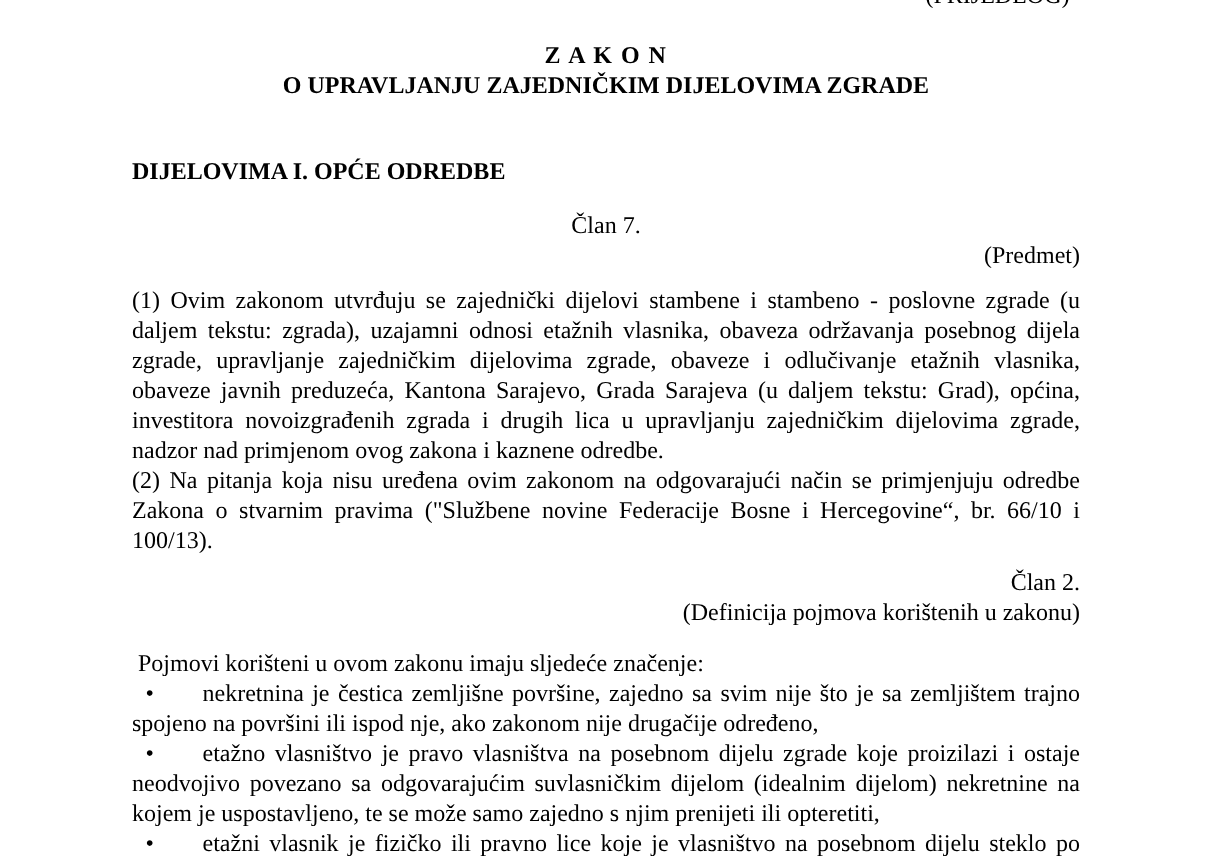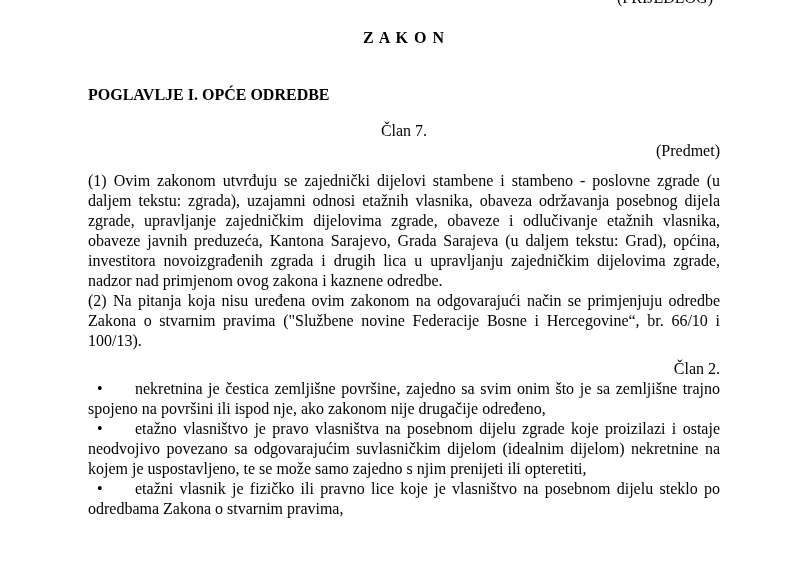--- a/index.html
+++ b/index.html
@@ -85,31 +85,34 @@
 </head>
 <body>
 
 <div class="corner-note">
   <span class="inner">(PRIJEDLOG)</span>
 </div>
 
 <div class="doc">
 
   <div class="title-line1">Z A K O N</div>
+  <div class="title-line2">O UPRAVLJANJU ZAJEDNIČKIM DIJELOVIMA ZGRADE</div>
 
-  <div class="chapter-heading">POGLAVLJE I. OPĆE ODREDBE</div>
+  <div class="chapter-heading">DIJELOVIMA I. OPĆE ODREDBE</div>
 
   <div class="article-heading">Član 7.</div>
   <div class="article-subheading">(Predmet)</div>
 
   <p class="para first">(1) Ovim zakonom utvrđuju se zajednički dijelovi stambene i stambeno - poslovne zgrade (u daljem tekstu: zgrada), uzajamni odnosi etažnih vlasnika, obaveza održavanja posebnog dijela zgrade, upravljanje zajedničkim dijelovima zgrade, obaveze i odlučivanje etažnih vlasnika, obaveze javnih preduzeća, Kantona Sarajevo, Grada Sarajeva (u daljem tekstu: Grad), općina, investitora novoizgrađenih zgrada i drugih lica u upravljanju zajedničkim dijelovima zgrade, nadzor nad primjenom ovog zakona i kaznene odredbe.</p>
   <p class="para">(2) Na pitanja koja nisu uređena ovim zakonom na odgovarajući način se primjenjuju odredbe Zakona o stvarnim pravima ("Službene novine Federacije Bosne i Hercegovine“, br. 66/10 i 100/13).</p>
 
   <div class="article-heading article2-heading">Član 2.</div>
+  <div class="article-subheading">(Definicija pojmova korištenih u zakonu)</div>
 
+  <div class="intro-line">Pojmovi korišteni u ovom zakonu imaju sljedeće značenje:</div>
 
-  <p class="bullet-para"><span class="blt">•</span><span>nekretnina je čestica zemljišne površine, zajedno sa svim onim što je sa zemljišne trajno spojeno na površini ili ispod nje, ako zakonom nije drugačije određeno,</span></p>
+  <p class="bullet-para"><span class="blt">•</span><span>nekretnina je čestica zemljišne površine, zajedno sa svim nije što je sa zemljištem trajno spojeno na površini ili ispod nje, ako zakonom nije drugačije određeno,</span></p>
 
   <p class="bullet-para"><span class="blt">•</span><span>etažno vlasništvo je pravo vlasništva na posebnom dijelu zgrade koje proizilazi i ostaje neodvojivo povezano sa odgovarajućim suvlasničkim dijelom (idealnim dijelom) nekretnine na kojem je uspostavljeno, te se može samo zajedno s njim prenijeti ili opteretiti,</span></p>
 
   <p class="bullet-para"><span class="blt">•</span><span>etažni vlasnik je fizičko ili pravno lice koje je vlasništvo na posebnom dijelu steklo po odredbama Zakona o stvarnim pravima,</span></p>
 
 </div>
 
 </body></html>

